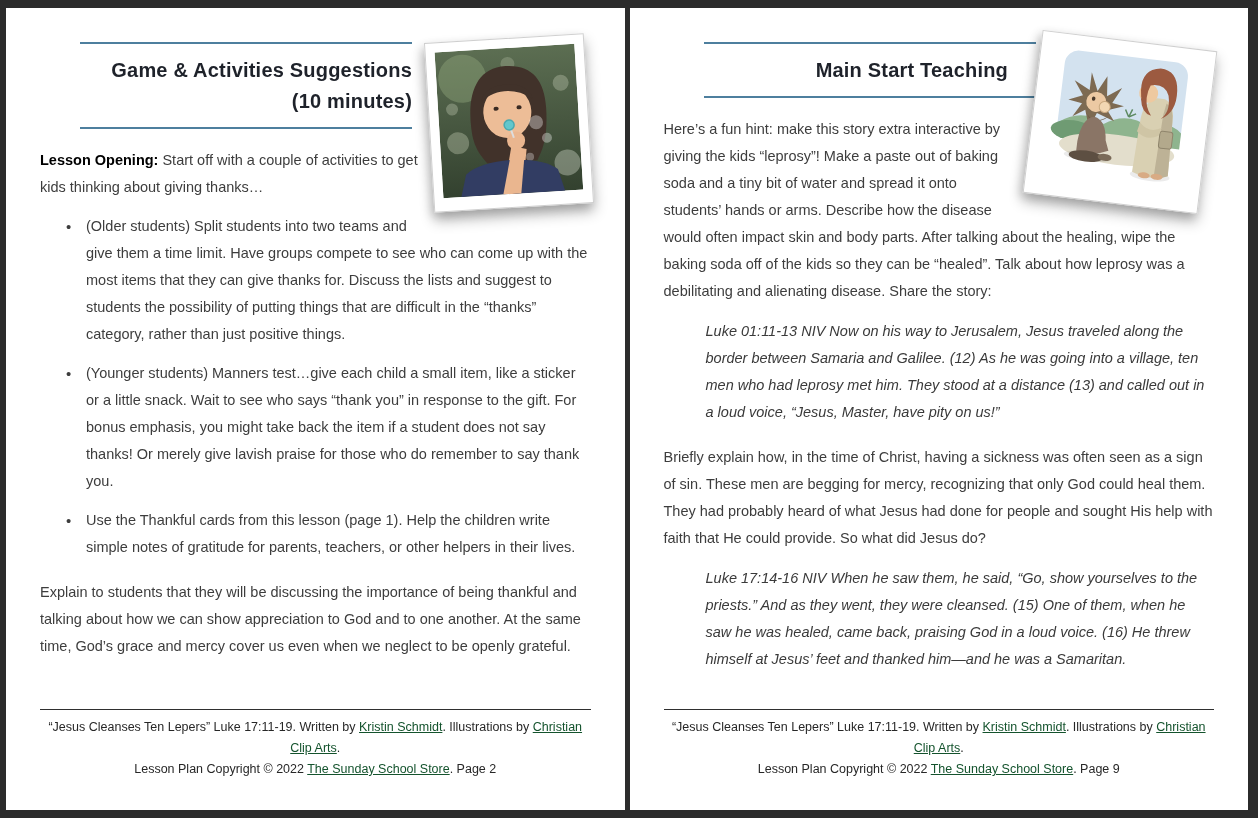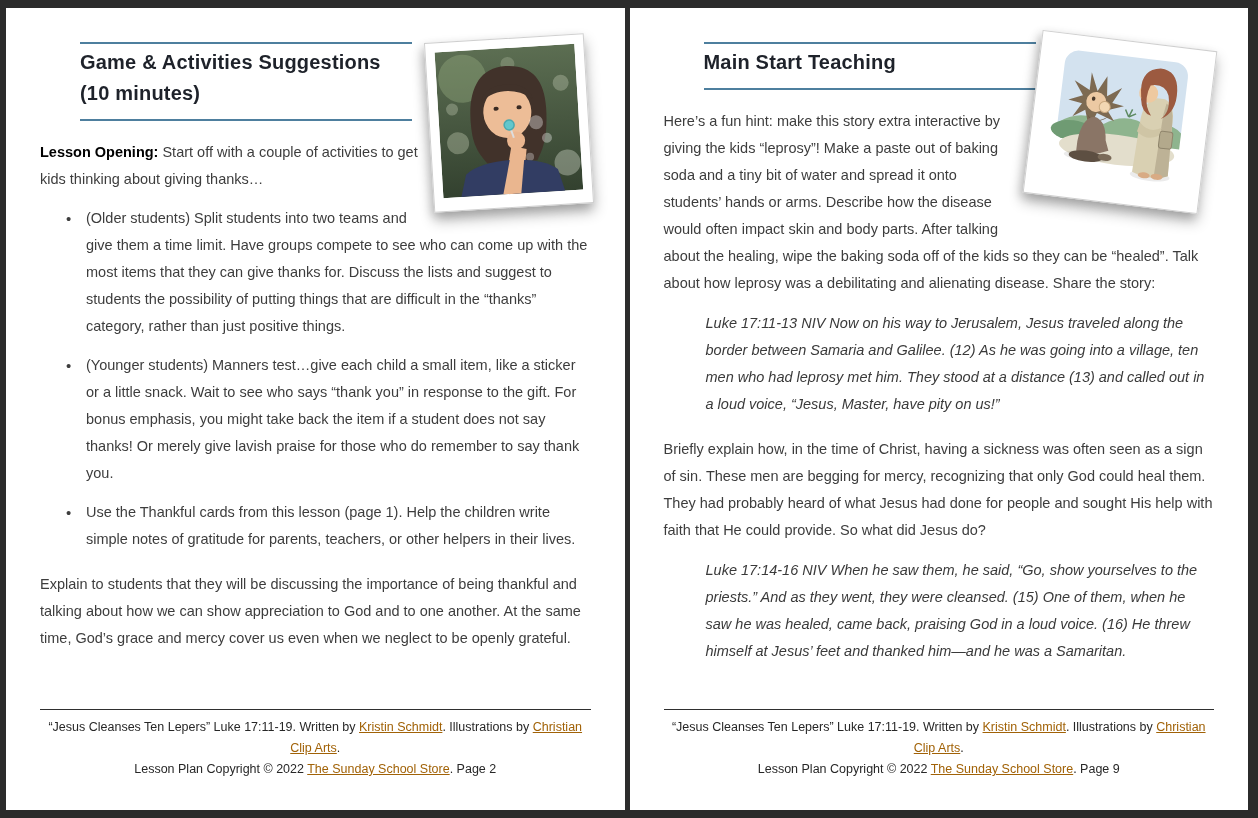--- a/index.html
+++ b/index.html
@@ -11,23 +11,23 @@
   .spread { position:absolute; left:6px; top:8px; width:1242px; height:802px; display:flex; }
   .page {
     background:#ffffff; flex:1 1 0; position:relative;
     padding:28px 34px 0 34px; box-sizing:border-box;
     color:#3d3d3d; font-size:14.5px; line-height:27px;
   }
   .divider { flex:0 0 5px; background:#2d2d2d; }
 
   
   .title-block {
-    width:332px; margin:6px 0 0 40px; text-align:left;
+    width:332px; margin:6px 0 0 40px; text-align:right;
     border-top:2px solid #4e7f9e; border-bottom:2px solid #4e7f9e;
-    padding:3px 0 10px 0;
+    padding:11px 0 10px 0;
   }
   .title-line {
     margin:0; font-size:20px; line-height:31px; font-weight:bold;
     color:#1e222a; letter-spacing:.2px;
   }
 
   
   .polaroid {
     float:right; background:#fff; border:1px solid #cfcfcf;
     padding:9px 9px 13px 9px;
@@ -49,21 +49,21 @@
 
   .quote {
     margin:13px 0 14px 42px; font-style:italic; color:#3a3a3a;
   }
 
   .page-footer {
     position:absolute; left:34px; right:34px; bottom:30px;
     border-top:1px solid #2f2f2f; padding-top:7px;
     text-align:center; font-size:12.5px; line-height:21px; color:#272727;
   }
-  .page-footer a { color:#a16207; text-decoration:underline; cursor:pointer; }
+  .page-footer a { color:#14532d; text-decoration:underline; cursor:pointer; }
 </style>
 </head>
 <body>
 
 <div class="spread">
 
   <section class="page">
 
     <div class="polaroid tilt-ccw">
       <svg width="140" height="146" viewBox="0 0 140 146">
@@ -152,21 +152,21 @@
         <ellipse cx="121" cy="122" rx="6" ry="3" fill="#d8ab84"></ellipse>
       </svg>
     </div>
 
     <header class="title-block">
       <h1 class="title-line">Main Start Teaching</h1>
     </header>
 
     <p class="body-para">Here’s a fun hint: make this story extra interactive by giving the kids “leprosy”! Make a paste out of baking soda and a tiny bit of water and spread it onto students’ hands or arms. Describe how the disease would often impact skin and body parts. After talking about the healing, wipe the baking soda off of the kids so they can be “healed”.  Talk about how leprosy was a debilitating and alienating disease. Share the story:</p>
 
-    <p class="quote">Luke 17:11-13 NIV  Now on his way to Jerusalem, Jesus traveled along the border between Samaria and Galilee.  (12)  As he was going into a village, ten men who had leprosy met him. They stood at a distance  (13)  and called out in a loud voice, “Jesus, Master, have pity on us!”</p>
+    <p class="quote">Luke 01:11-13 NIV  Now on his way to Jerusalem, Jesus traveled along the border between Samaria and Galilee.  (12)  As he was going into a village, ten men who had leprosy met him. They stood at a distance  (13)  and called out in a loud voice, “Jesus, Master, have pity on us!”</p>
 
     <p class="body-para">Briefly explain how, in the time of Christ, having a sickness was often seen as a sign of sin. These men are begging for mercy, recognizing that only God could heal them. They had probably heard of what Jesus had done for people and sought His help with faith that He could provide. So what did Jesus do?</p>
 
     <p class="quote">Luke 17:14-16 NIV  When he saw them, he said, “Go, show yourselves to the priests.” And as they went, they were cleansed.  (15)  One of them, when he saw he was healed, came back, praising God in a loud voice.  (16)  He threw himself at Jesus’ feet and thanked him—and he was a Samaritan.</p>
 
     <footer class="page-footer">
       <div><span>“Jesus Cleanses Ten Lepers” Luke 17:11-19. Written by </span><a>Kristin Schmidt</a><span>. Illustrations by </span><a>Christian Clip Arts</a><span>.</span></div>
       <div><span>Lesson Plan Copyright © 2022 </span><a>The Sunday School Store</a><span>. Page 9</span></div>
     </footer>
   </section>

